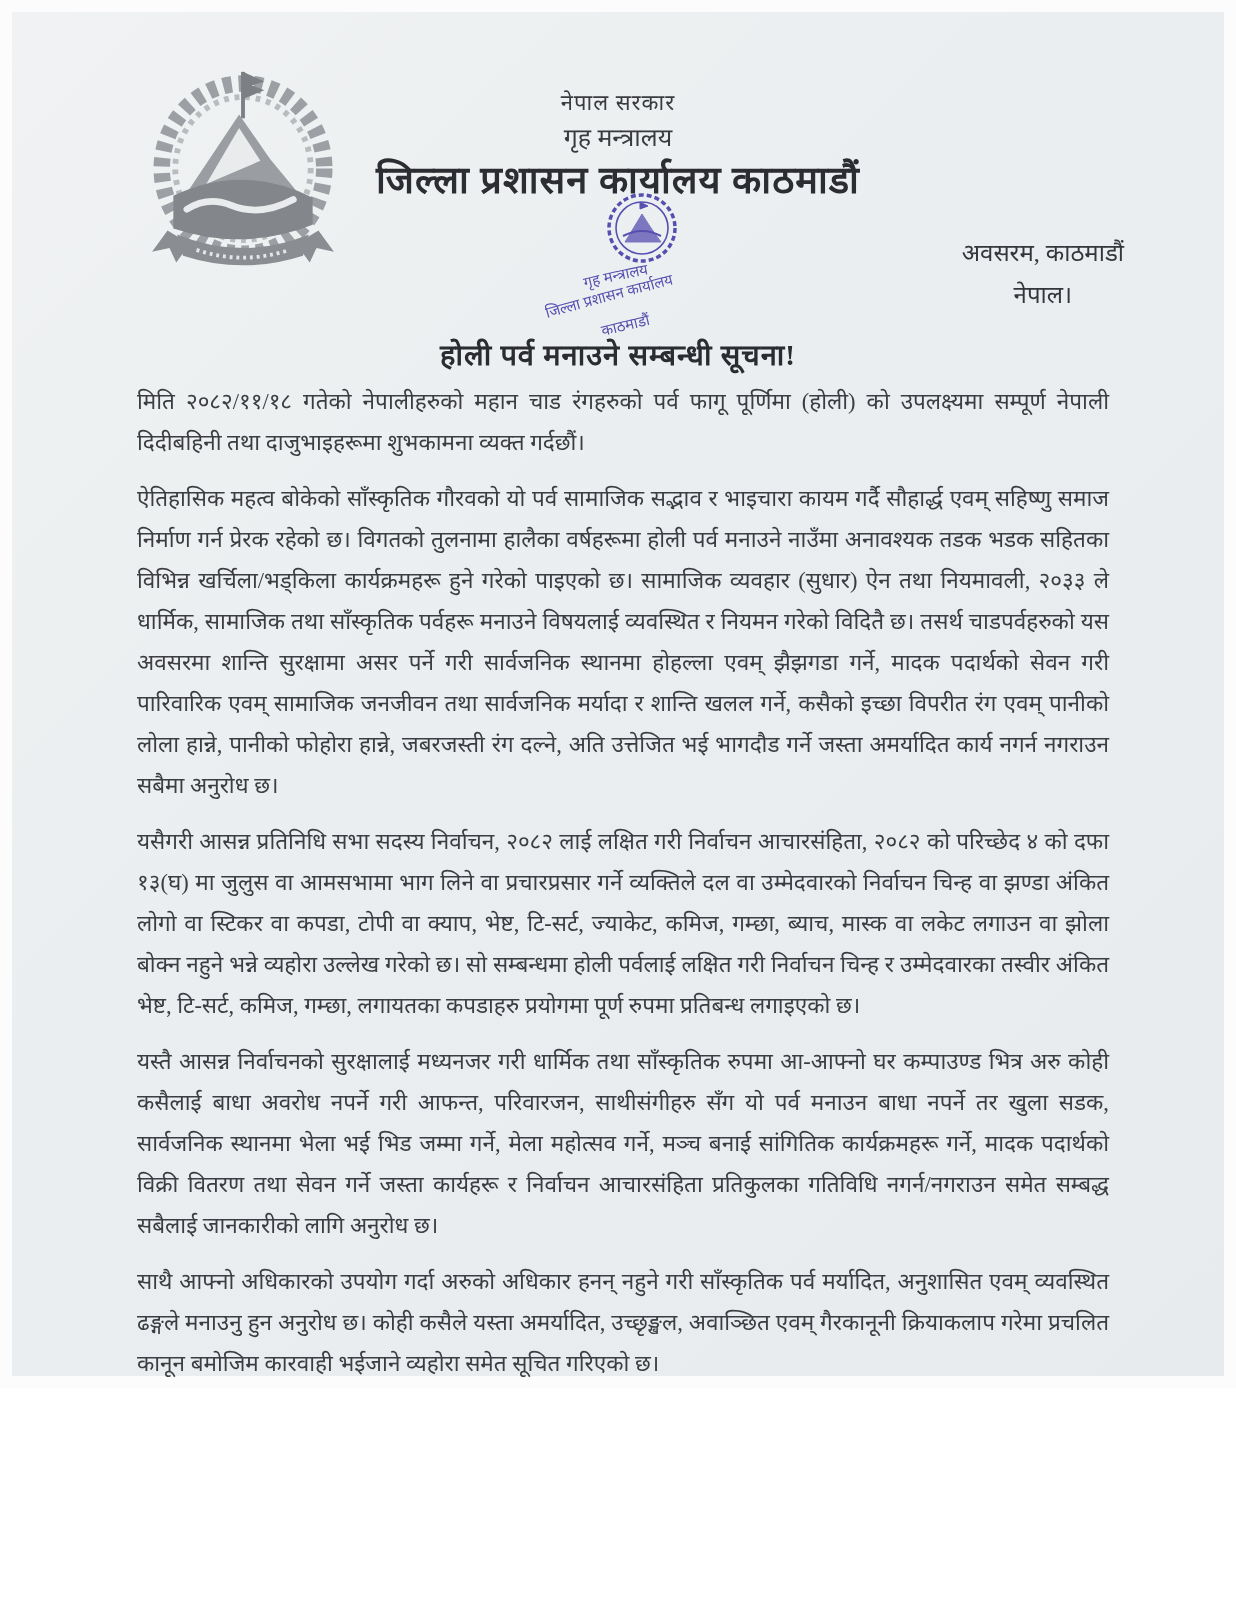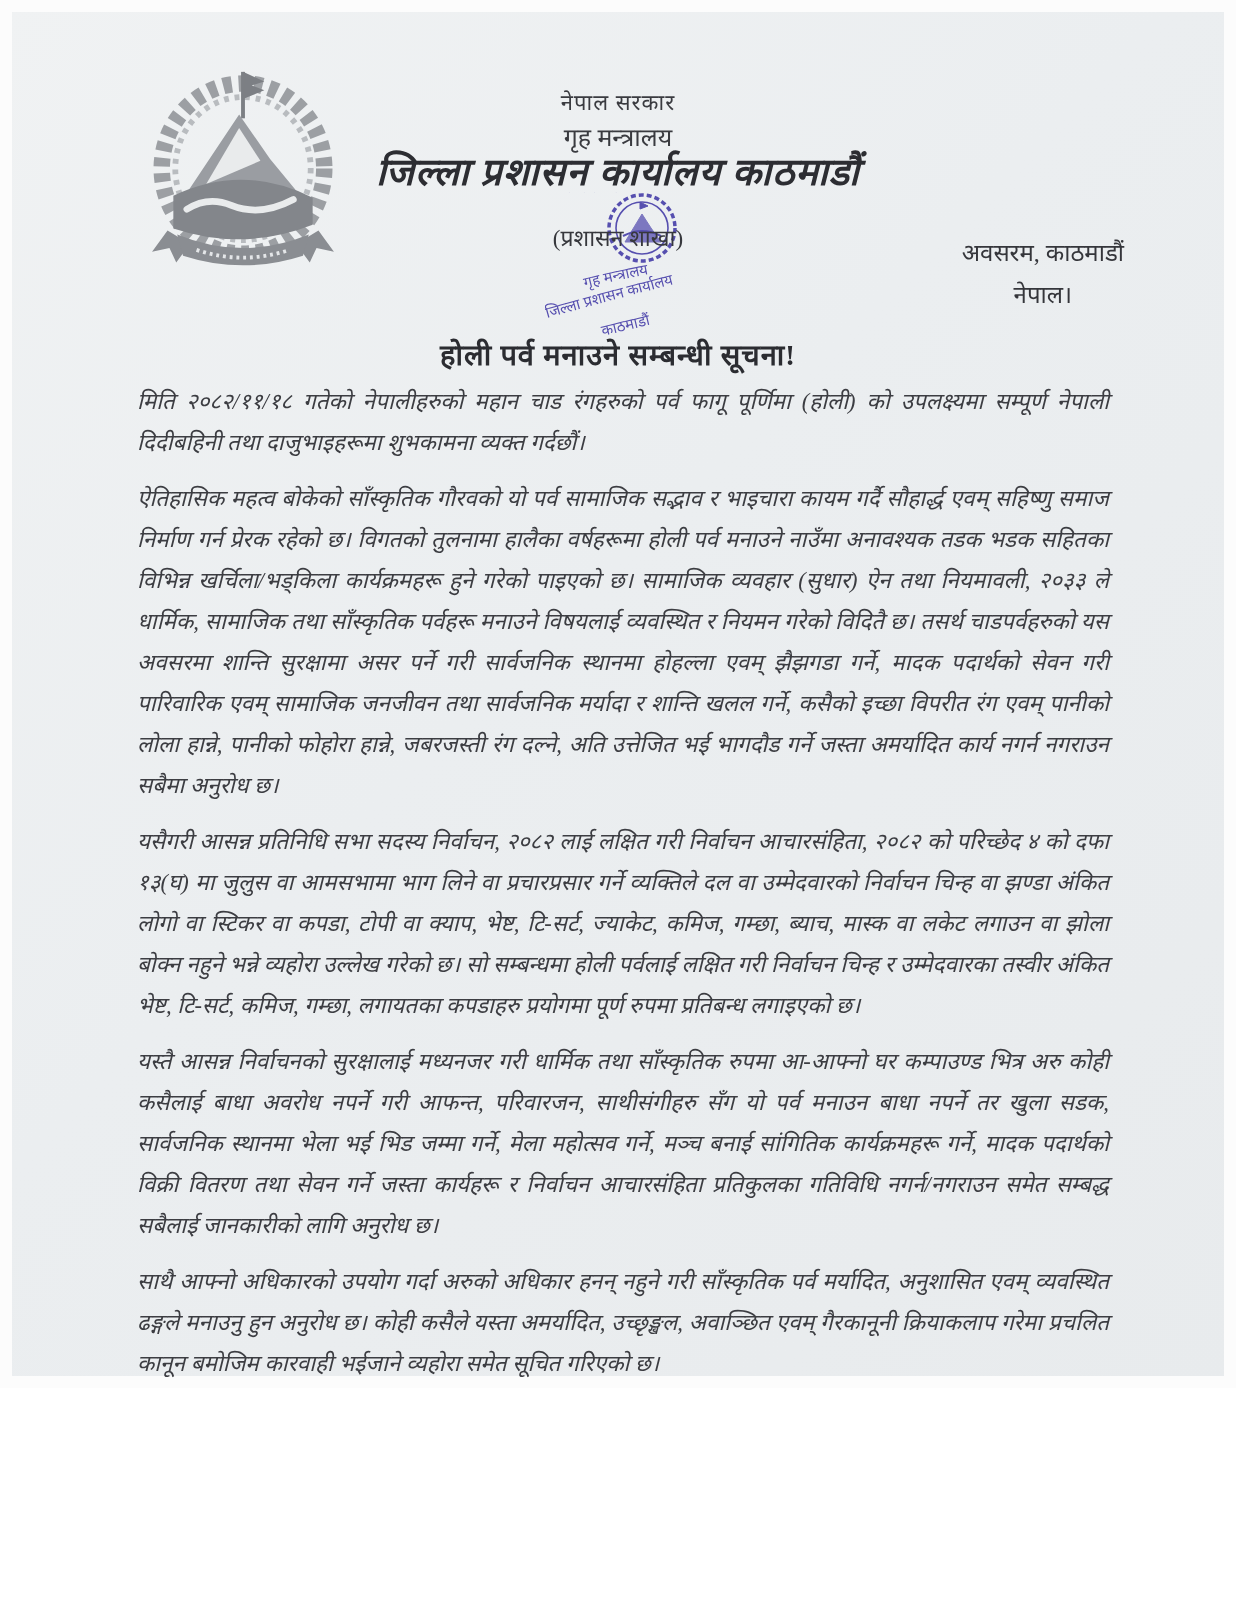--- a/index.html
+++ b/index.html
@@ -6,32 +6,32 @@
   .page {
     position:relative; width:1236px; height:1388px;
     background: linear-gradient(135deg,#f0f2f3 0%,#ebeef0 45%,#e8ebed 100%);
     box-shadow: inset 0 0 0 12px #fcfcfc;
     font-family:"Liberation Serif","DejaVu Serif",serif;
     color:#35363b; overflow:hidden;
   }
   .center-col { position:absolute; left:0; right:0; text-align:center; }
   .gov-line   { top:86px;  font-size:22px; letter-spacing:1px; color:#3a3b40; }
   .min-line   { top:119px; font-size:25px; color:#3a3b40; }
-  .office-line{ top:144px; font-size:38px; font-weight:bold; color:#2c2d32; letter-spacing:1px;font-style:italic; }
+  .office-line{ top:152px; font-size:38px; font-weight:bold; color:#2c2d32; letter-spacing:1px; }
   .branch-line{ top:221px; font-size:23px; color:#37383d; z-index:3; }
   .emblem { position:absolute; left:145px; top:68px; width:196px; height:208px; }
   .stamp  { position:absolute; left:545px; top:192px; width:218px; height:152px; z-index:2; opacity:.92; }
   .address { position:absolute; right:112px; top:232px; text-align:center; font-size:24px; line-height:42px; color:#35363b; }
   .title {
     position:absolute; left:0; right:0; top:334px; text-align:center;
     font-size:29px; font-weight:bold; color:#2b2c31; letter-spacing:1px; margin:0;
   }
   .body-text {
     position:absolute; left:137px; top:381px; width:972px;
-    font-size:22.5px; line-height:41px; text-align:justify; color:#3c3d42;font-style:italic;
+    font-size:22.5px; line-height:41px; text-align:justify; color:#3c3d42;
   }
   .body-text p { margin:0 0 15px 0; }
   .footer-left { position:absolute; left:150px; top:1458px; font-size:24px; line-height:42px; color:#35363b; }
   .sig-block { position:absolute; left:830px; top:1460px; width:370px; text-align:center; color:#35363b; }
   .sig-dots  { font-size:24px; font-weight:bold; letter-spacing:2px; line-height:26px; color:#3a3b3f; }
   .sig-name  { font-size:24px; margin-top:8px;font-weight:bold; }
   .sig-title { font-size:31px; margin-top:10px; }
   .signature-svg { position:absolute; left:855px; top:1385px; width:280px; height:175px; z-index:4; }
   .artifact { position:absolute; height:3px; background:#54555a; opacity:.8; }
   .artifact.a1 { left:955px; top:1586px; width:56px; }
@@ -59,21 +59,20 @@
       <path d="M22 168 l-16 22 18 -4 7 15 14 -19 z"></path>
       <path d="M178 168 l16 22 -18 -4 -7 15 -14 -19 z"></path>
       <path d="M32 172 Q100 200 168 172 L162 194 Q100 214 38 194 Z"></path>
     </g>
     <path d="M52 188 q48 16 96 0" stroke="#e4e6e8" stroke-width="4" fill="none" stroke-dasharray="3 4"></path>
   </svg>
 
   <div class="center-col gov-line">नेपाल सरकार</div>
   <div class="center-col min-line">गृह मन्त्रालय</div>
   <div class="center-col office-line">जिल्ला प्रशासन कार्यालय काठमाडौं</div>
-  <div class="center-col branch-line">(प्रशासन शाखा)</div>
 
   <svg class="stamp" viewBox="0 0 218 152" aria-hidden="true">
     <defs>
       <path id="arc1" d="M 52 76 Q 98 66 150 70"></path>
       <path id="arc2" d="M 40 96 Q 105 80 168 72"></path>
       <path id="arc3" d="M 2 126 Q 95 100 192 76"></path>
       <path id="arc4" d="M 58 144 Q 98 134 142 124"></path>
     </defs>
     <g stroke="#4a42aa" fill="none">
       <circle cx="97" cy="36" r="33" stroke-width="3.5" stroke-dasharray="5 3"></circle>

